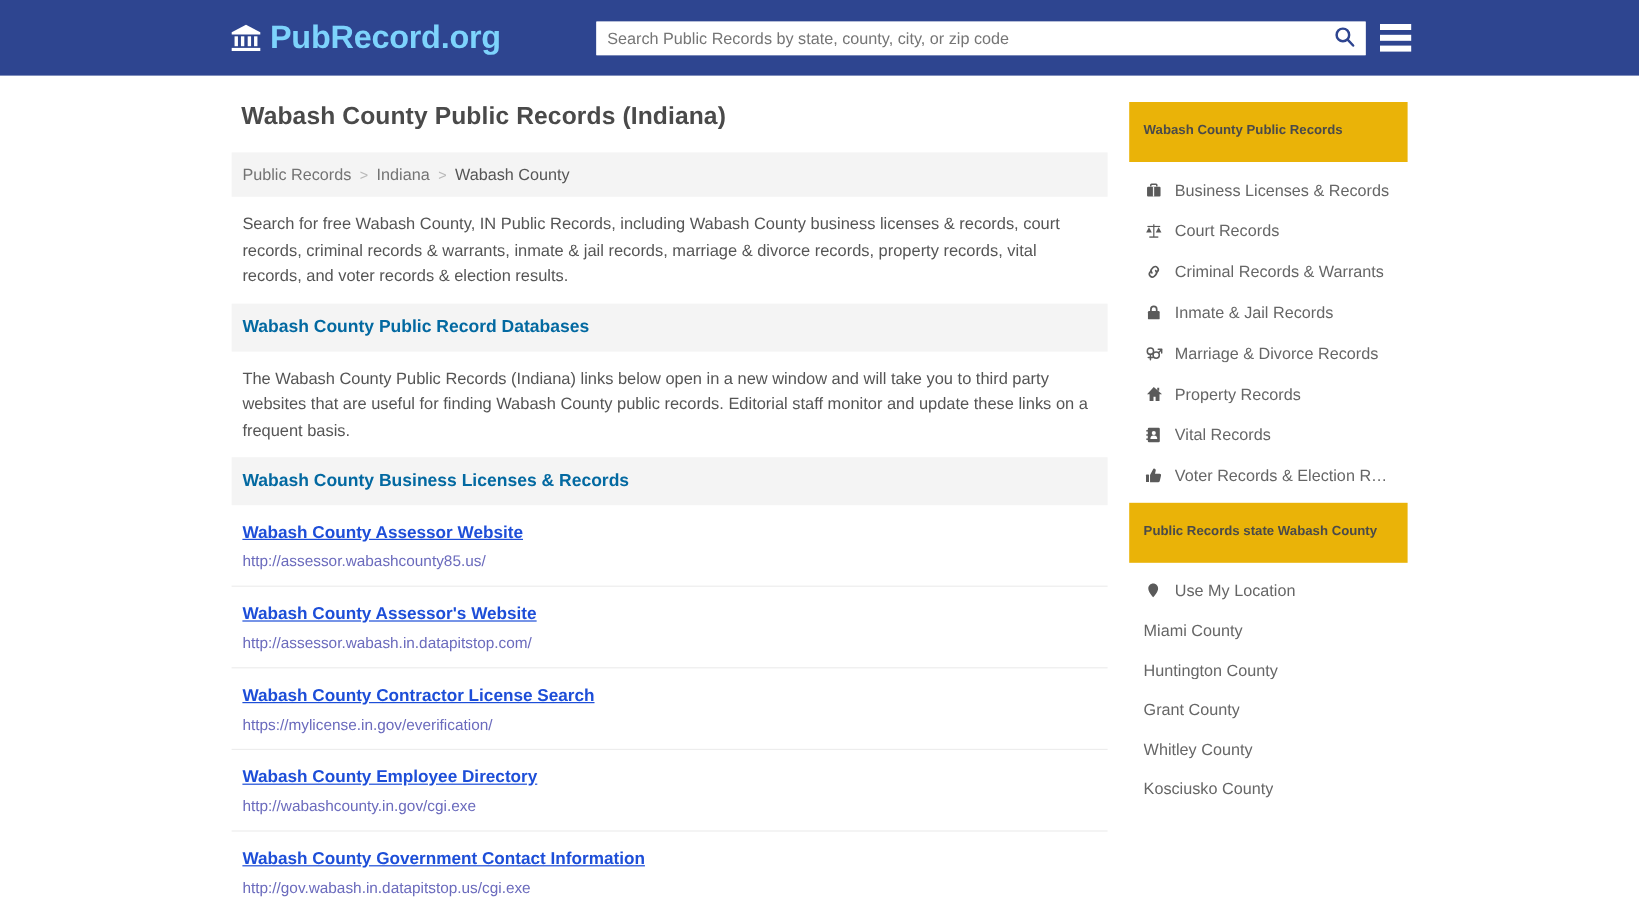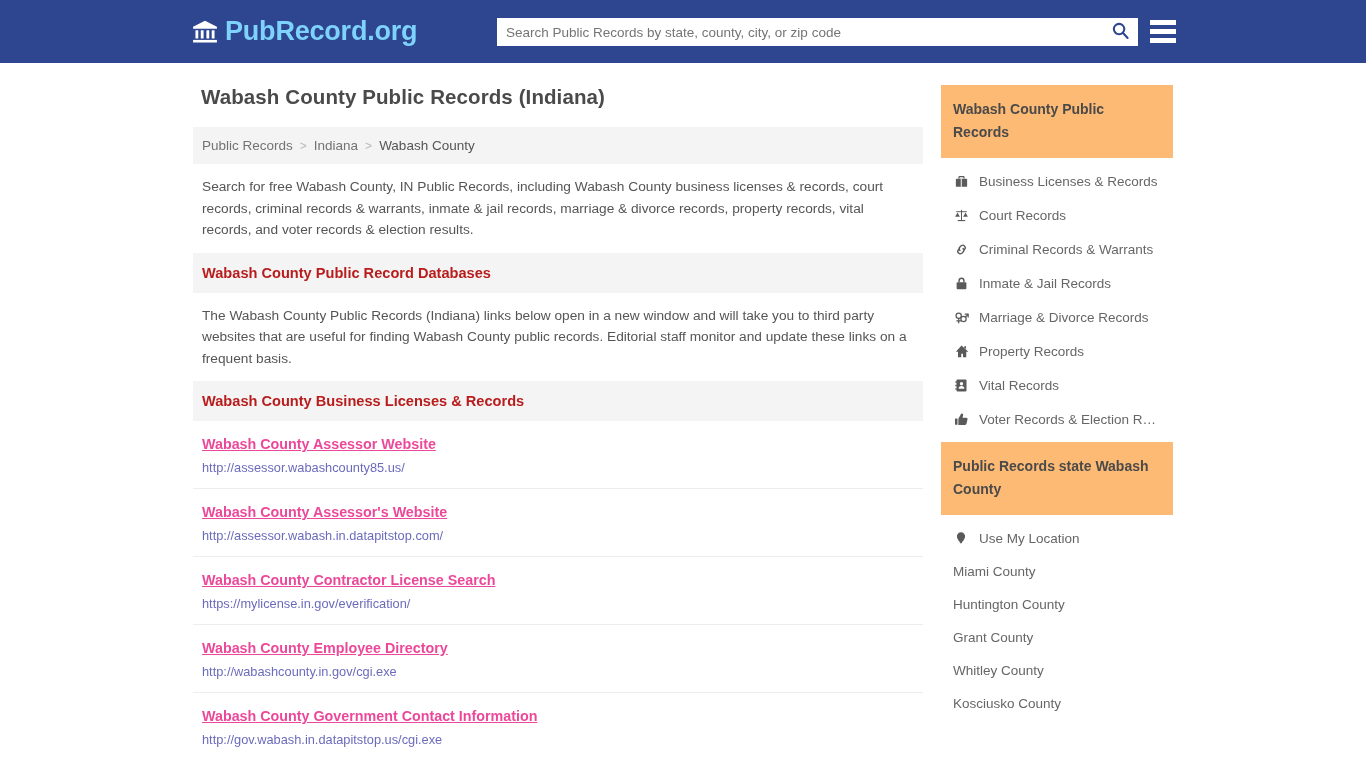--- a/index.html
+++ b/index.html
@@ -151,36 +151,36 @@
     padding: 12px 9px 12px 9px;
     margin: 0;
   }
 
   
   .section-head {
     background: #f4f4f4;
     padding: 12px 9px;
     font-size: 14.6px;
     font-weight: bold;
-    color: #b91c1c;
+    color: #0369a1;
     margin: 0;
   }
 
   
   .link-list { margin: 0; padding: 0; }
   .link-row {
     padding: 14px 9px 13px 9px;
     border-bottom: 1px solid #ededed;
   }
   .link-row:last-of-type { border-bottom: none; }
   .link-title {
     display: inline-block;
     font-size: 14.3px;
     font-weight: bold;
-    color: #ec4899;
+    color: #1d4ed8;
     margin-bottom: 8px;
     cursor: pointer;
   }
   .link-url {
     display: block;
     font-size: 12.8px;
     color: #6b6bbd;
     text-decoration: none;
     cursor: pointer;
   }
@@ -191,23 +191,23 @@
   }
   .see-all a {
     color: #1a1a1a;
     font-weight: bold;
     text-decoration: underline;
   }
 
   
   .side-card { margin-bottom: 6px; }
   .side-head {
-    background: #fdba74;
+    background: #eab308;
     padding: 13px 12px 14px 12px;
-    font-size: 14px;
+    font-size: 11px;
     font-weight: bold;
     color: #4a4a4a;
     line-height: 23px;
   }
   .side-list { padding: 6px 0 0 0; margin: 0; list-style: none; }
   .side-item {
     display: flex;
     align-items: center;
     gap: 10px;
     padding: 9px 12px 9px 12px;

